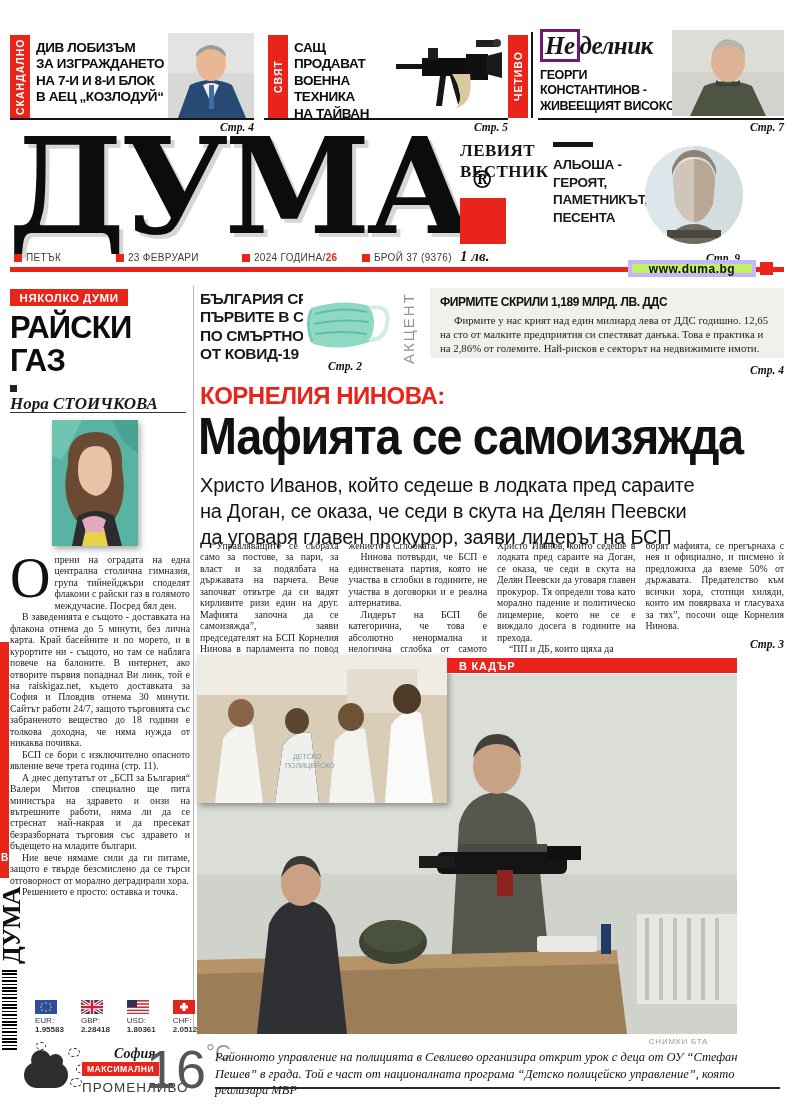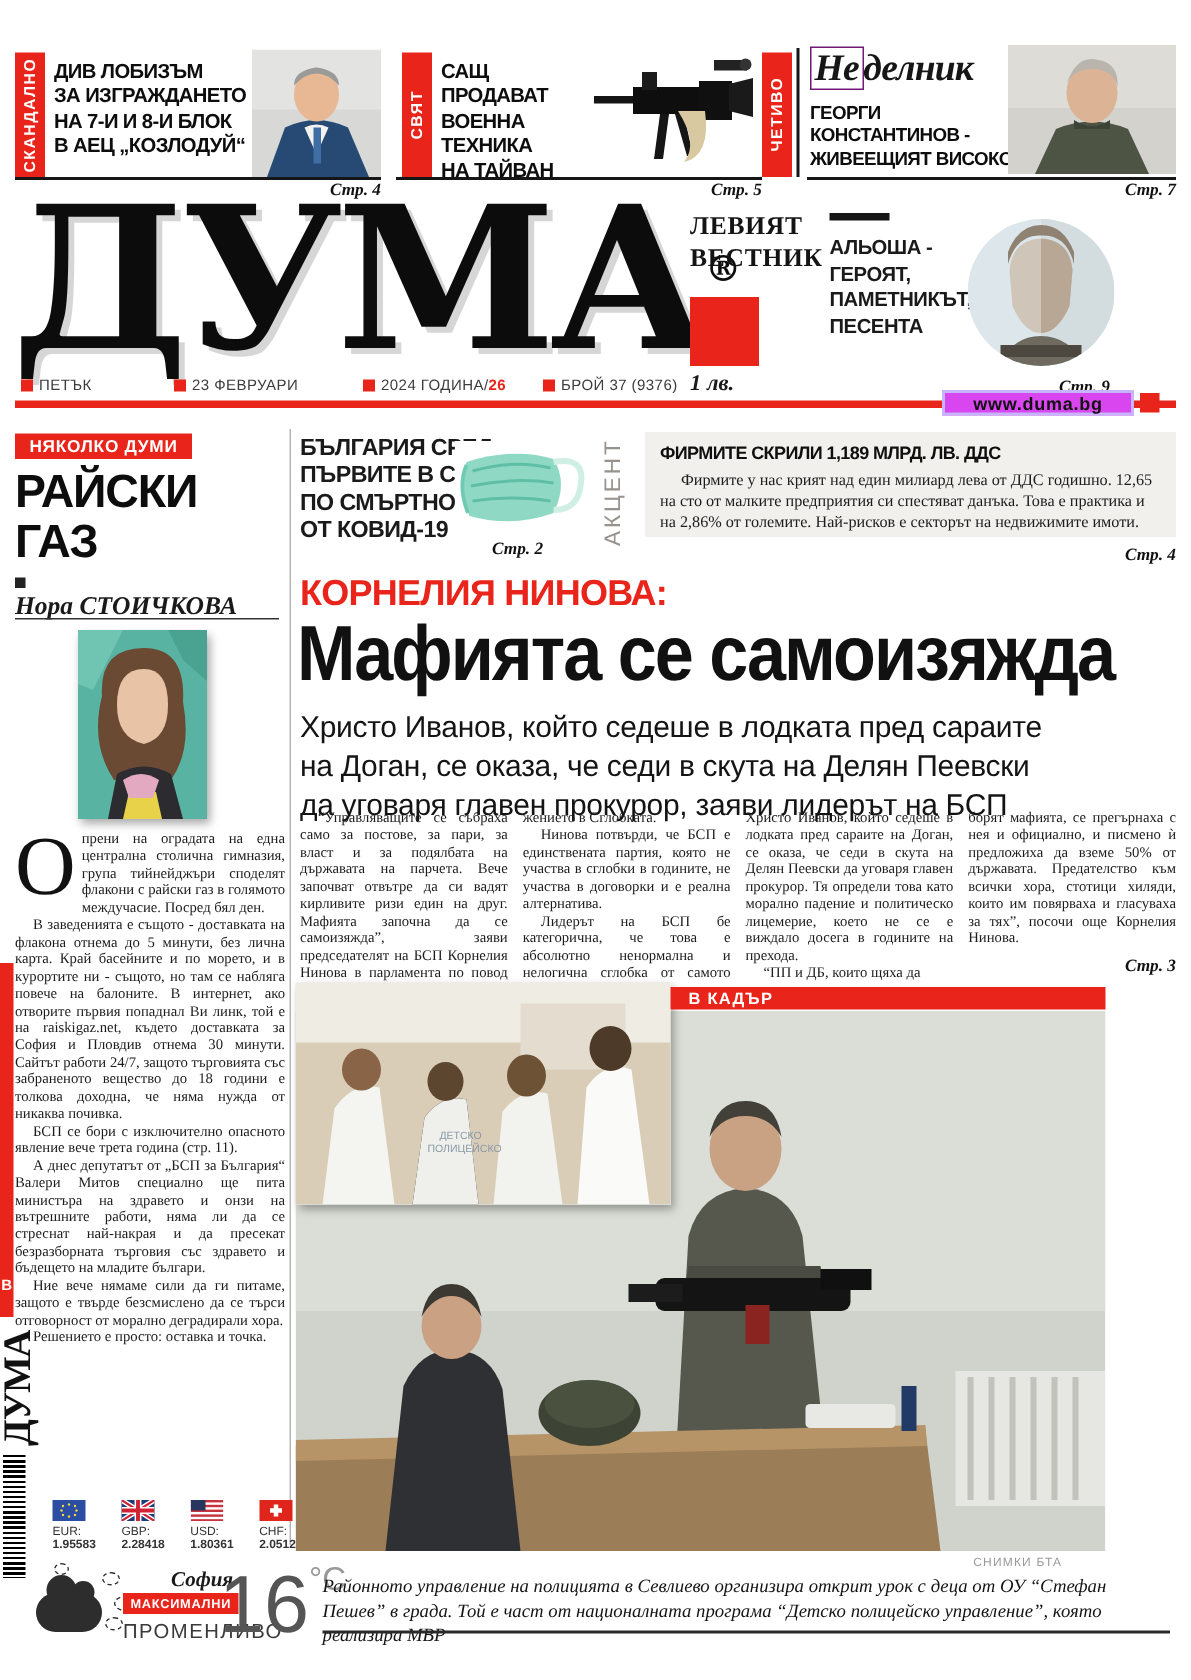--- a/index.html
+++ b/index.html
@@ -50,22 +50,22 @@
   .weather-label { background:#e8241b; color:#fff; font-weight:bold; font-size:8.5px; letter-spacing:0.5px; padding:2px 5px; display:inline-block; }
   .weather-cond { font-size:13.5px; letter-spacing:1px; color:#3a3a3a; }
   .weather-temp { font-weight:200; font-size:54px; color:#555; line-height:1; }
   .weather-unit { font-weight:200; font-size:22px; color:#999; vertical-align:28px; }
   .cloud { position:relative; width:44px; height:26px; background:#2d2d2d; border-radius:14px; }
   .cloud::before { content:""; position:absolute; left:7px; top:-12px; width:20px; height:20px; background:#2d2d2d; border-radius:50%; }
   .cloud::after { content:""; position:absolute; right:5px; top:-8px; width:15px; height:15px; background:#2d2d2d; border-radius:50%; }
   .mini-blob { position:absolute; border:1.5px dashed #2d2d2d; border-radius:50%; }
   .barcode { background:repeating-linear-gradient(to bottom,#000 0 1.6px,#fff 1.6px 3.4px); }
   .nedelnik { font-family:"Liberation Serif",serif; font-style:italic; font-weight:bold; font-size:25px; letter-spacing:-0.5px; color:#161616; }
-  .nedelnik .ne { border:1px solid #701a75; padding:0 2px; }
-  .website-box { border:2px solid #c4b5fd; background:#d946ef; font-weight:bold; font-size:12px; letter-spacing:0.5px; display:flex; align-items:center; justify-content:center; color:#111; }
+  .nedelnik .ne { border:3px solid #701a75; padding:0 2px; }
+  .website-box { border:4px solid #c4b5fd; background:#bef264; font-weight:bold; font-size:12px; letter-spacing:0.5px; display:flex; align-items:center; justify-content:center; color:#111; }
 </style>
 </head>
 <body>
 
 <div class="page">
 
   <div class="abs red-tag vtext" style="left:10px; top:35px; width:20px; height:83px;">СКАНДАЛНО</div>
   <div class="abs promo-headline" style="left:36px; top:40px; width:132px;">
     <span>ДИВ ЛОБИЗЪМ</span>
     <span>ЗА ИЗГРАЖДАНЕТО</span>

